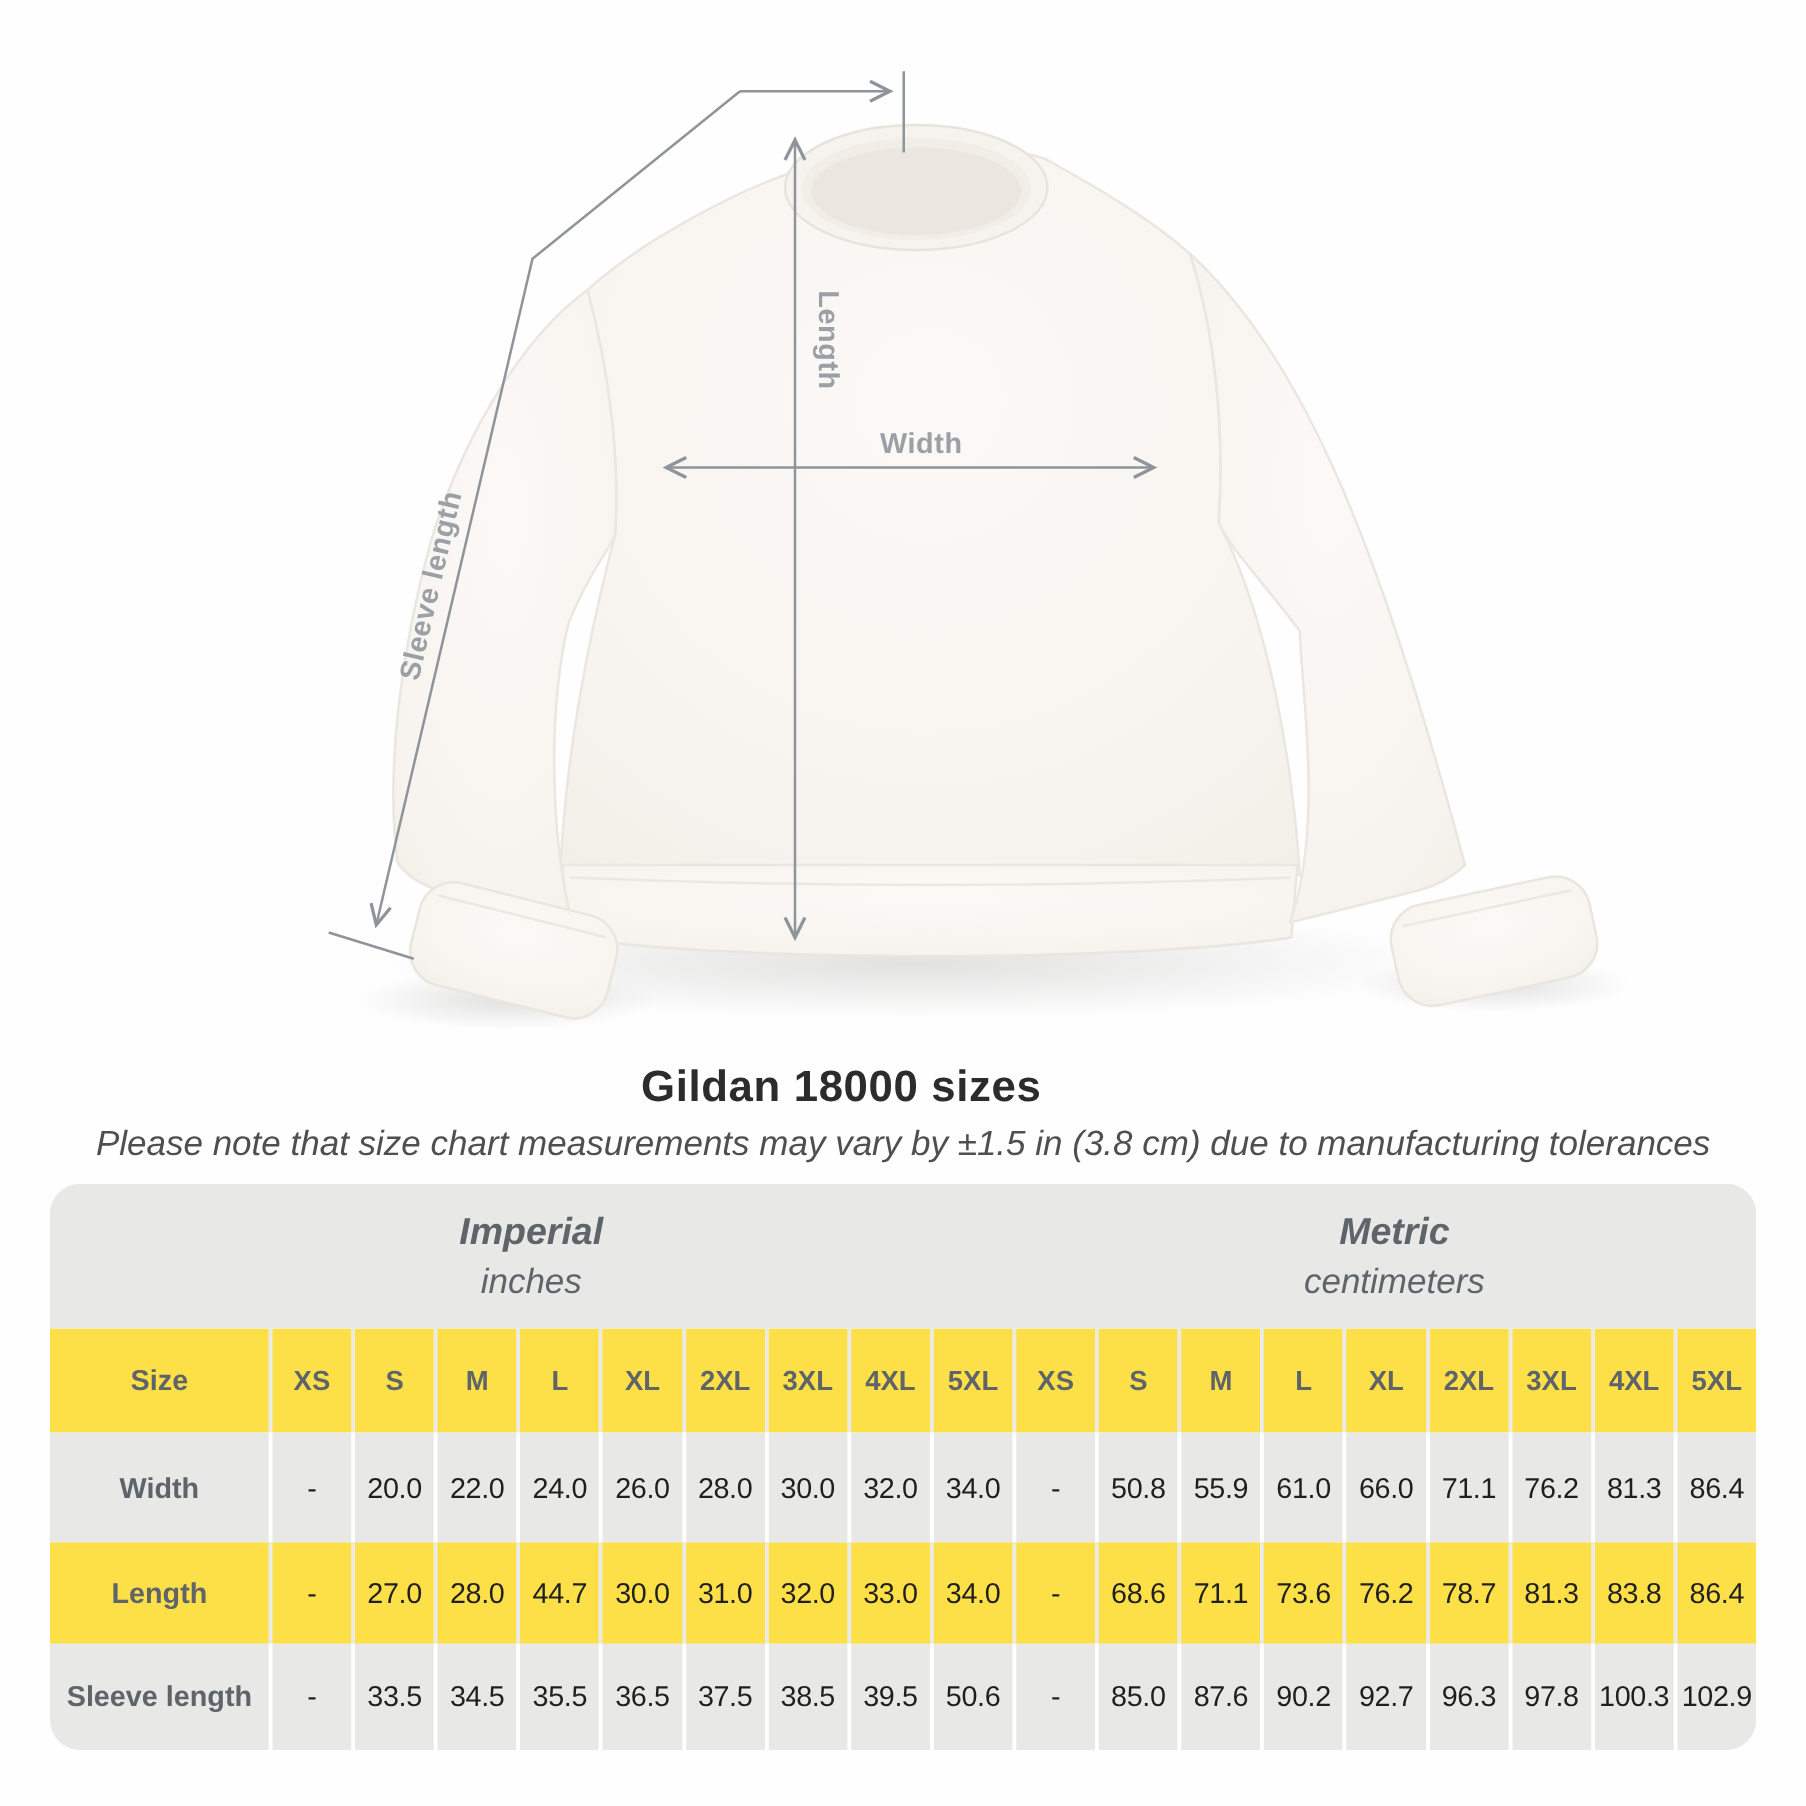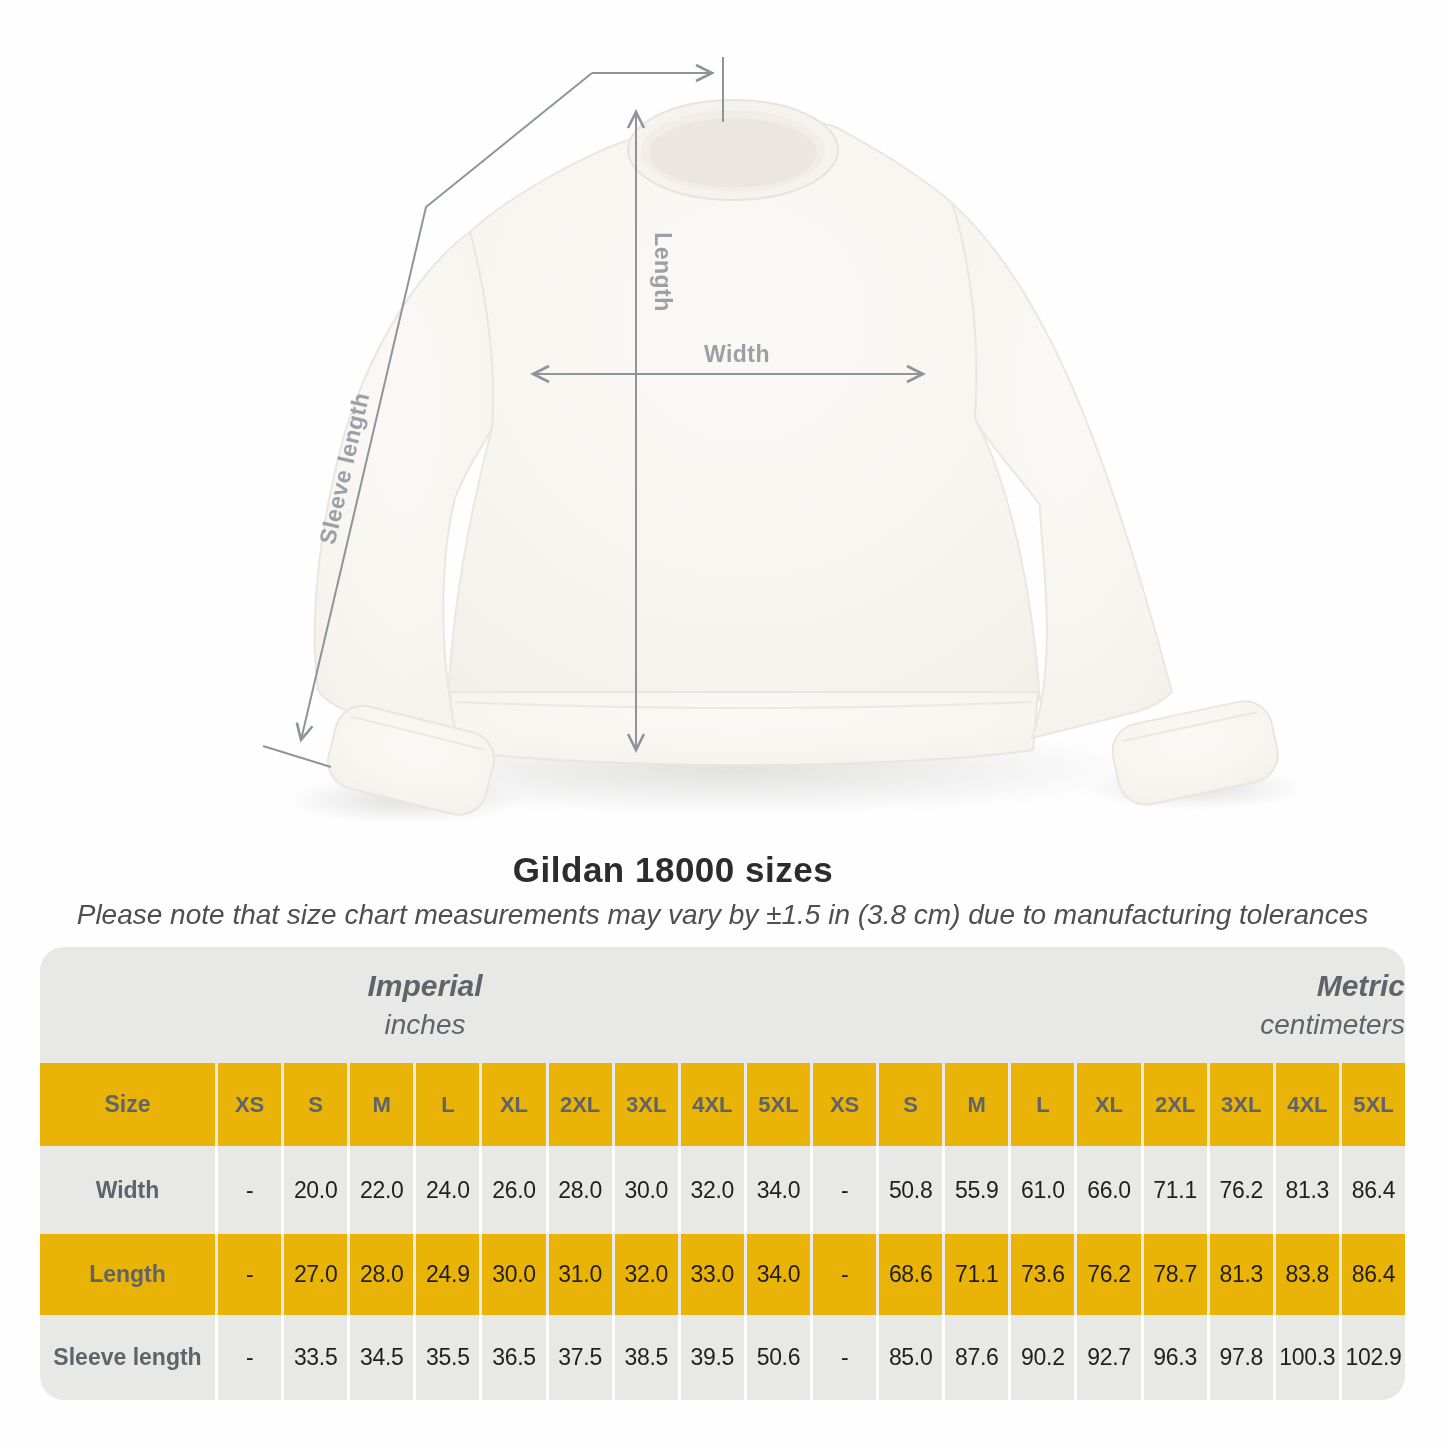--- a/index.html
+++ b/index.html
@@ -15,29 +15,29 @@
   .subtitle { position:absolute; top:899px; left:0; width:1445px; text-align:center;
               font-style:italic; font-size:28px; color:#4f4f4f; }
 
   
   .tbl { position:absolute; left:40px; top:947px; width:1365px; height:453px;
          border-radius:24px; overflow:hidden; background:#ffffff; }
   .trow { display:grid; grid-template-columns:175px repeat(18, 1fr); width:100%; }
   .band { height:116px; background:#e8e8e7;gap:16px; }
   .bandcell { display:flex; flex-direction:column; align-items:center; justify-content:center; gap:6px; }
   .g-imp { grid-column:1 / 11; }
-  .g-met { grid-column:11 / 20;align-items:flex-end; }
+  .g-met { grid-column:11 / 20; }
   .gname { font-size:30px; font-weight:bold; font-style:italic; color:#5e646a; }
   .gunit { font-size:28px; font-style:italic; color:#5e646a; }
 
   .c { display:flex; align-items:center; justify-content:center; }
   .r-size { height:83px; background:#ffffff; }
   .r0 { height:88px; } .r1 { height:81px; } .r2 { height:85px; }
   .rg .c { background:#e8e8e7; border-left:3px solid #ffffff; }
-  .rw .c { background:#eab308; border-left:3px solid #eaeae9; }
+  .rw .c { background:#fde047; border-left:3px solid #eaeae9; }
   .rg .c:first-child, .rw .c:first-child { border-left:none; }
   .h   { font-size:22px; font-weight:bold; color:#5e646a; }
   .lbl { font-size:23px; font-weight:bold; color:#5e646a; }
   .v   { font-size:23px; color:#1f1f1f; letter-spacing:-0.3px; }
 
   
   .dimtext { font-family:"Liberation Sans", sans-serif; font-size:23px; font-weight:bold;
              fill:#9aa0a5; letter-spacing:0.5px; }
 </style>
 </head>
@@ -198,21 +198,21 @@
           <div class="c v">71.1</div>
           <div class="c v">76.2</div>
           <div class="c v">81.3</div>
           <div class="c v">86.4</div>
         </div>
         <div class="trow r1 rw">
           <div class="c lbl">Length</div>
           <div class="c v">-</div>
           <div class="c v">27.0</div>
           <div class="c v">28.0</div>
-          <div class="c v">24.9</div>
+          <div class="c v">44.7</div>
           <div class="c v">30.0</div>
           <div class="c v">31.0</div>
           <div class="c v">32.0</div>
           <div class="c v">33.0</div>
           <div class="c v">34.0</div>
           <div class="c v">-</div>
           <div class="c v">68.6</div>
           <div class="c v">71.1</div>
           <div class="c v">73.6</div>
           <div class="c v">76.2</div>

